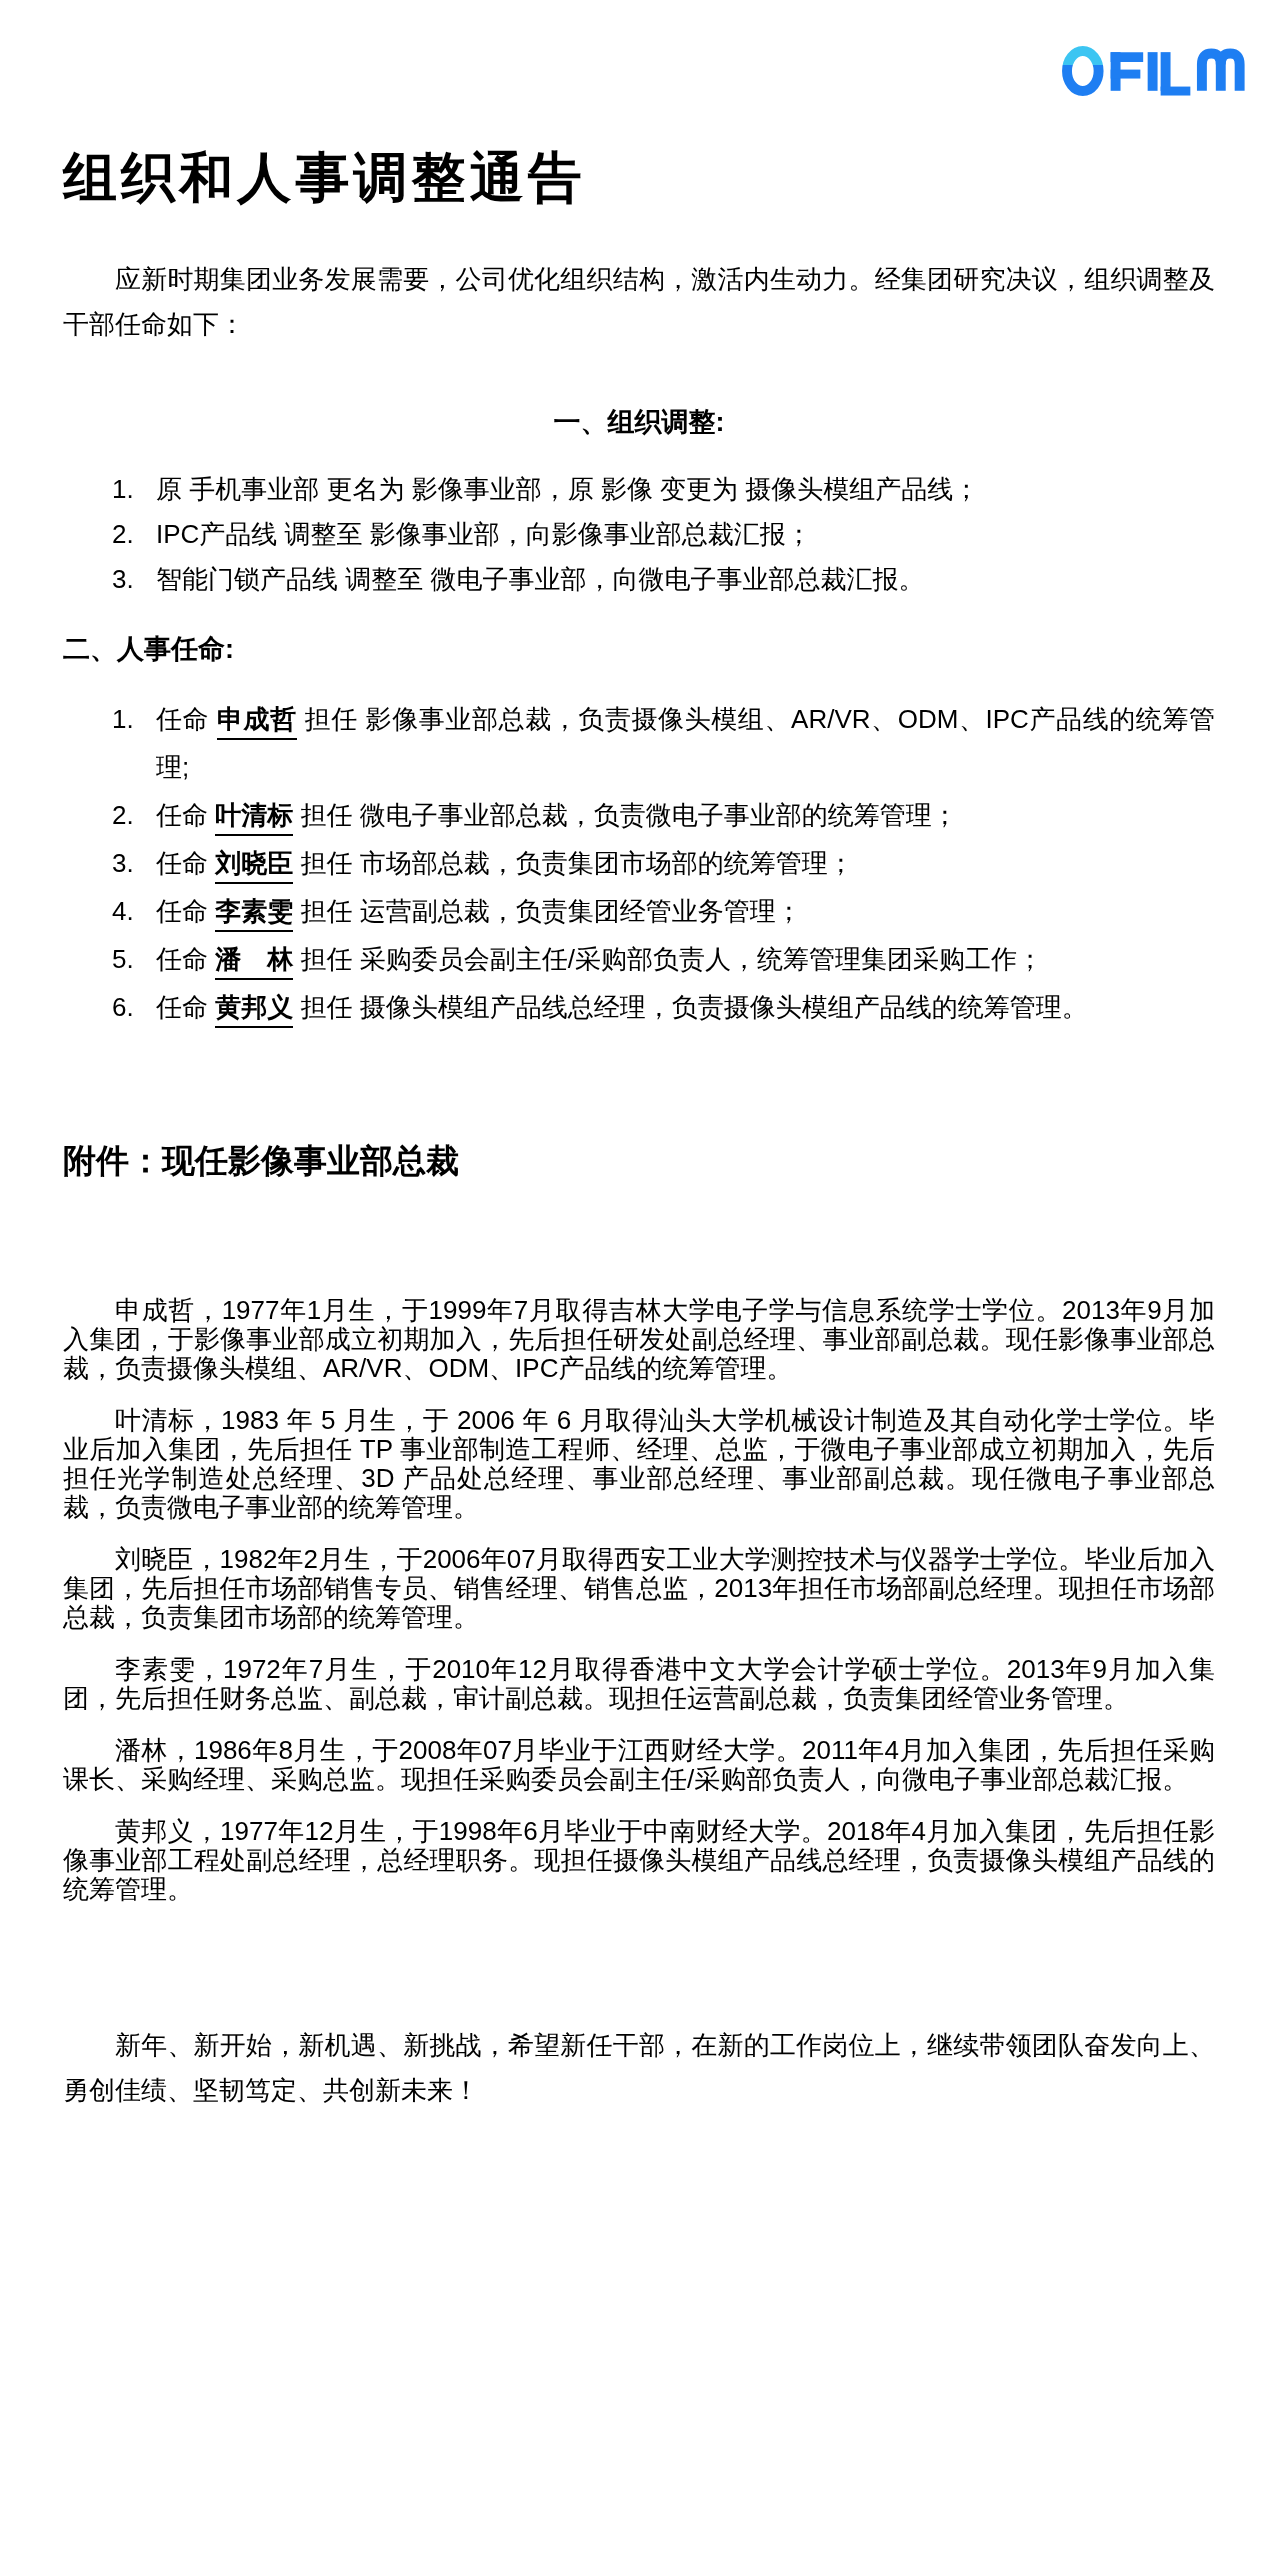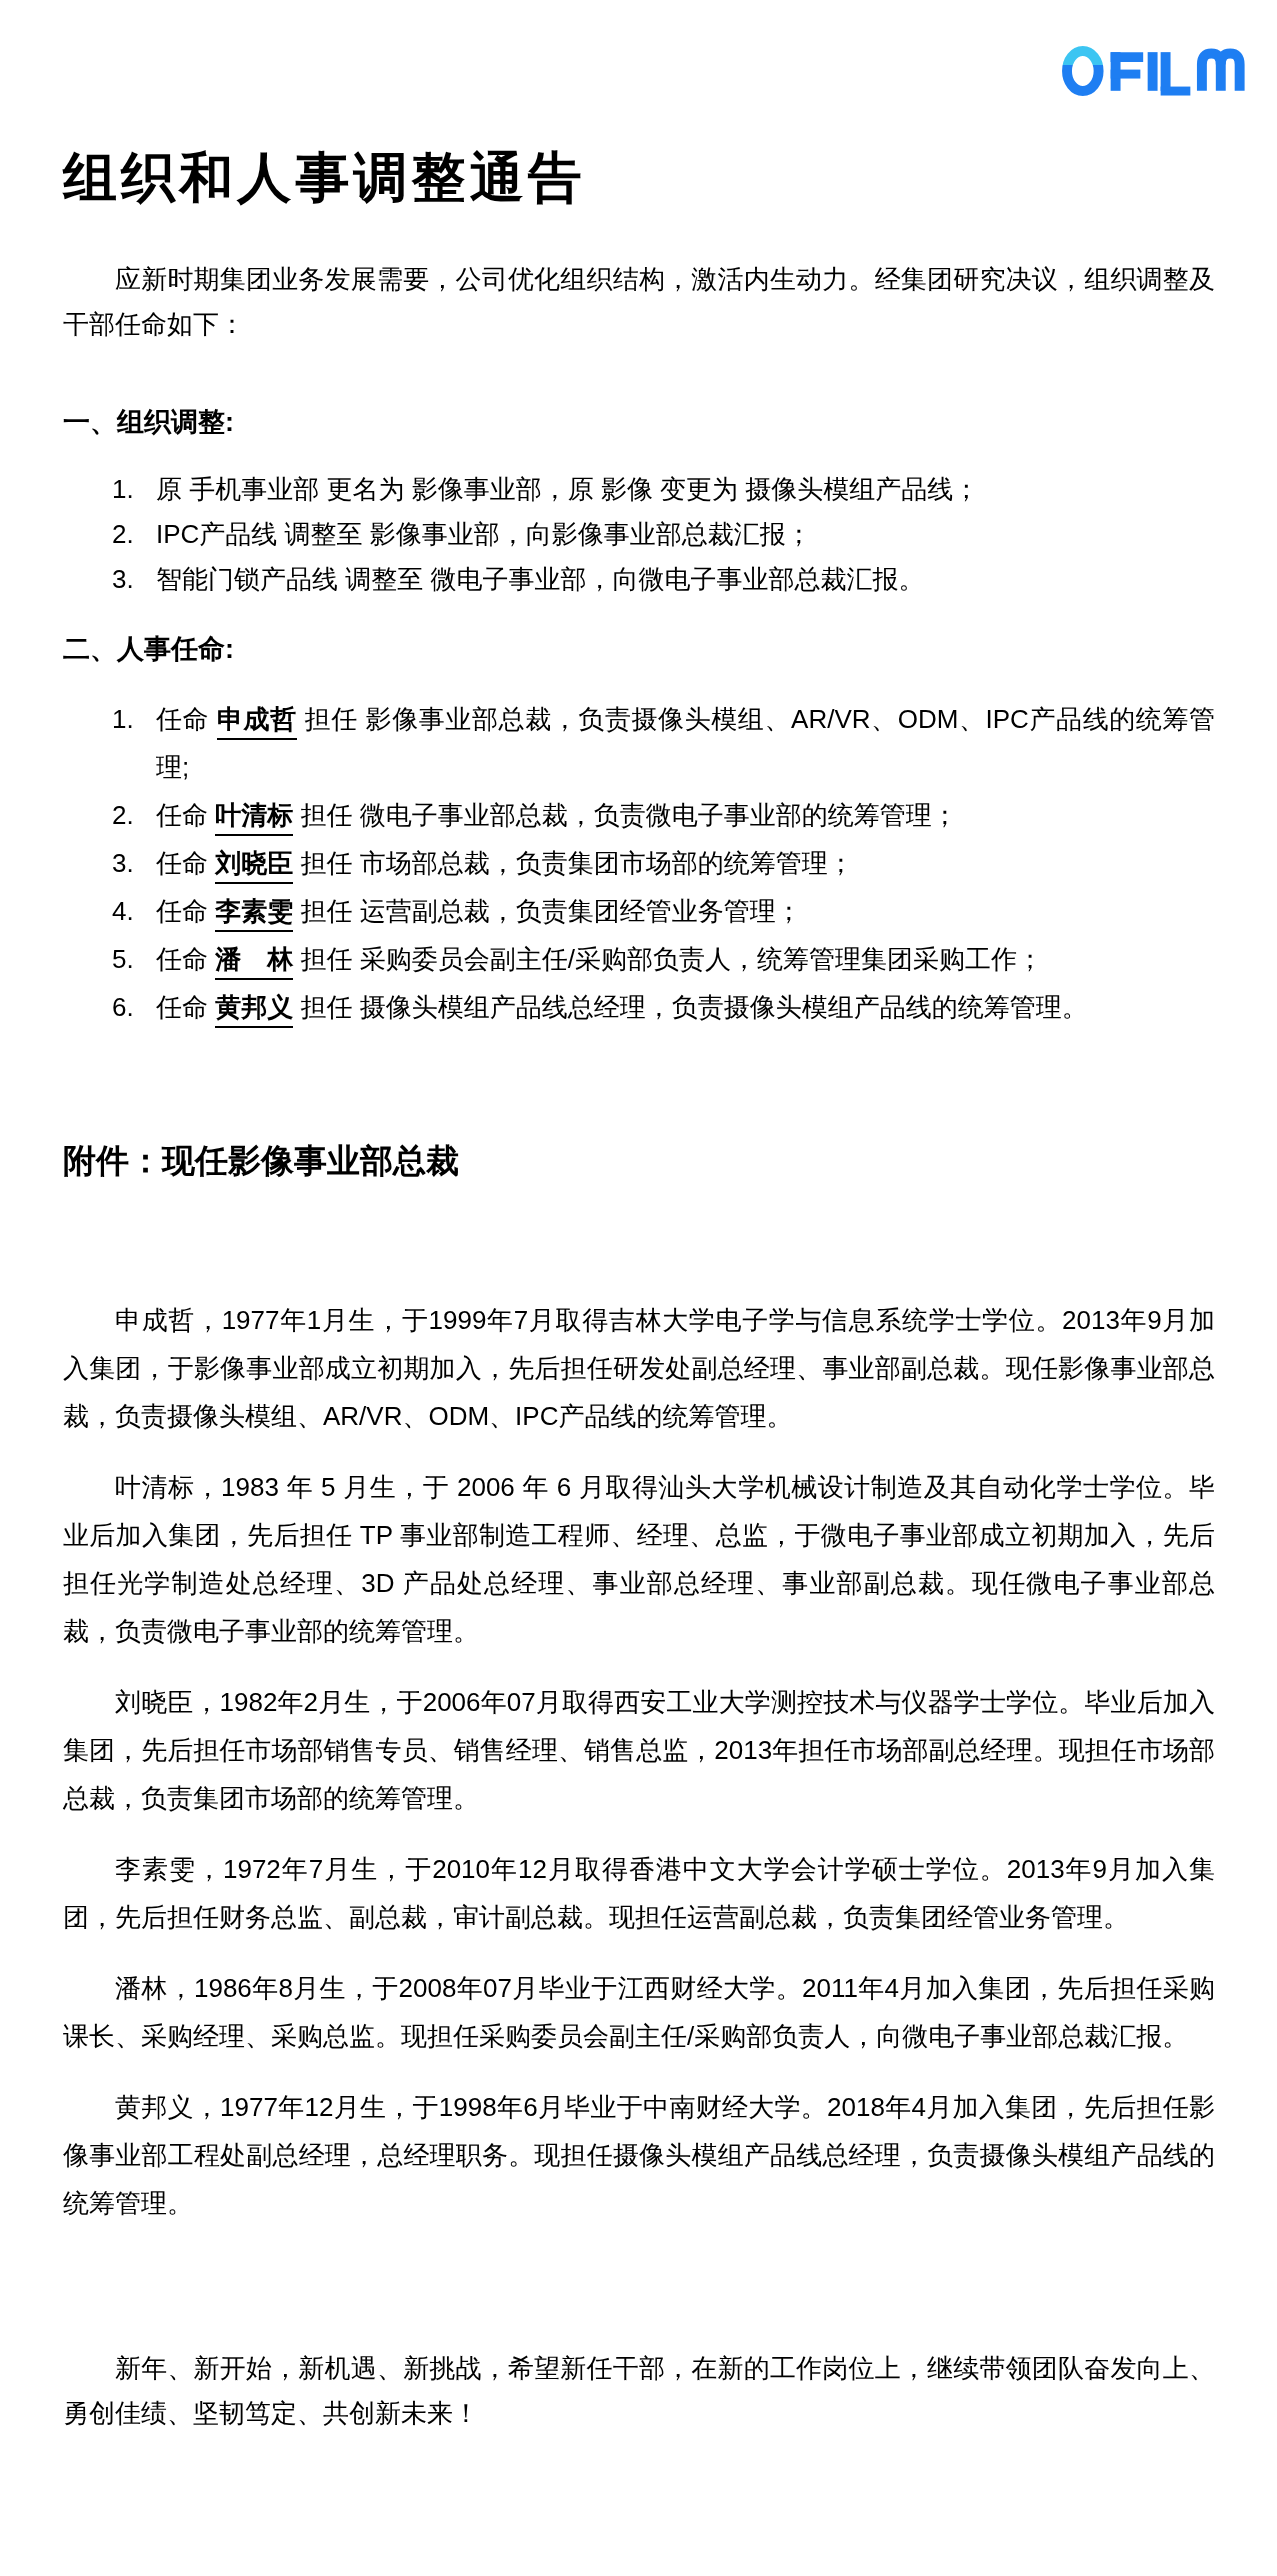--- a/index.html
+++ b/index.html
@@ -48,21 +48,21 @@
     font-size:26px;
     line-height:45px;
     text-align:justify;
     text-indent:52px;
   }
   .sec-h{
     font-size:27px;
     line-height:45px;
     font-weight:bold;
   }
-  .sec1-h{margin-top:53px;}
+  .sec1-h{margin-top:53px;text-align:center;}
   .sec2-h{margin-top:25px;}
   .list{margin-left:49px;}
   .sec2-list{margin-top:2.1px;}
   .list .li{
     position:relative;
     padding-left:44px;
     font-size:26px;
     text-align:justify;
   }
   .sec1-list .li{line-height:45px;}
@@ -80,21 +80,21 @@
   .attach-h{
     margin:107px 0 0 0;
     font-size:33px;
     line-height:46px;
     font-weight:bold;
   }
   .bios{margin-top:112px;}
   .bios p{
     margin:23px 0 0 0;
     font-size:26px;
-    line-height:48px;
+    line-height:29px;
     text-align:justify;
     text-indent:52px;
   }
   .bios p:first-child{margin-top:0;}
   .closing{
     margin:119px 0 0 0;
     font-size:26px;
     line-height:45px;
     text-align:justify;
     text-indent:52px;

